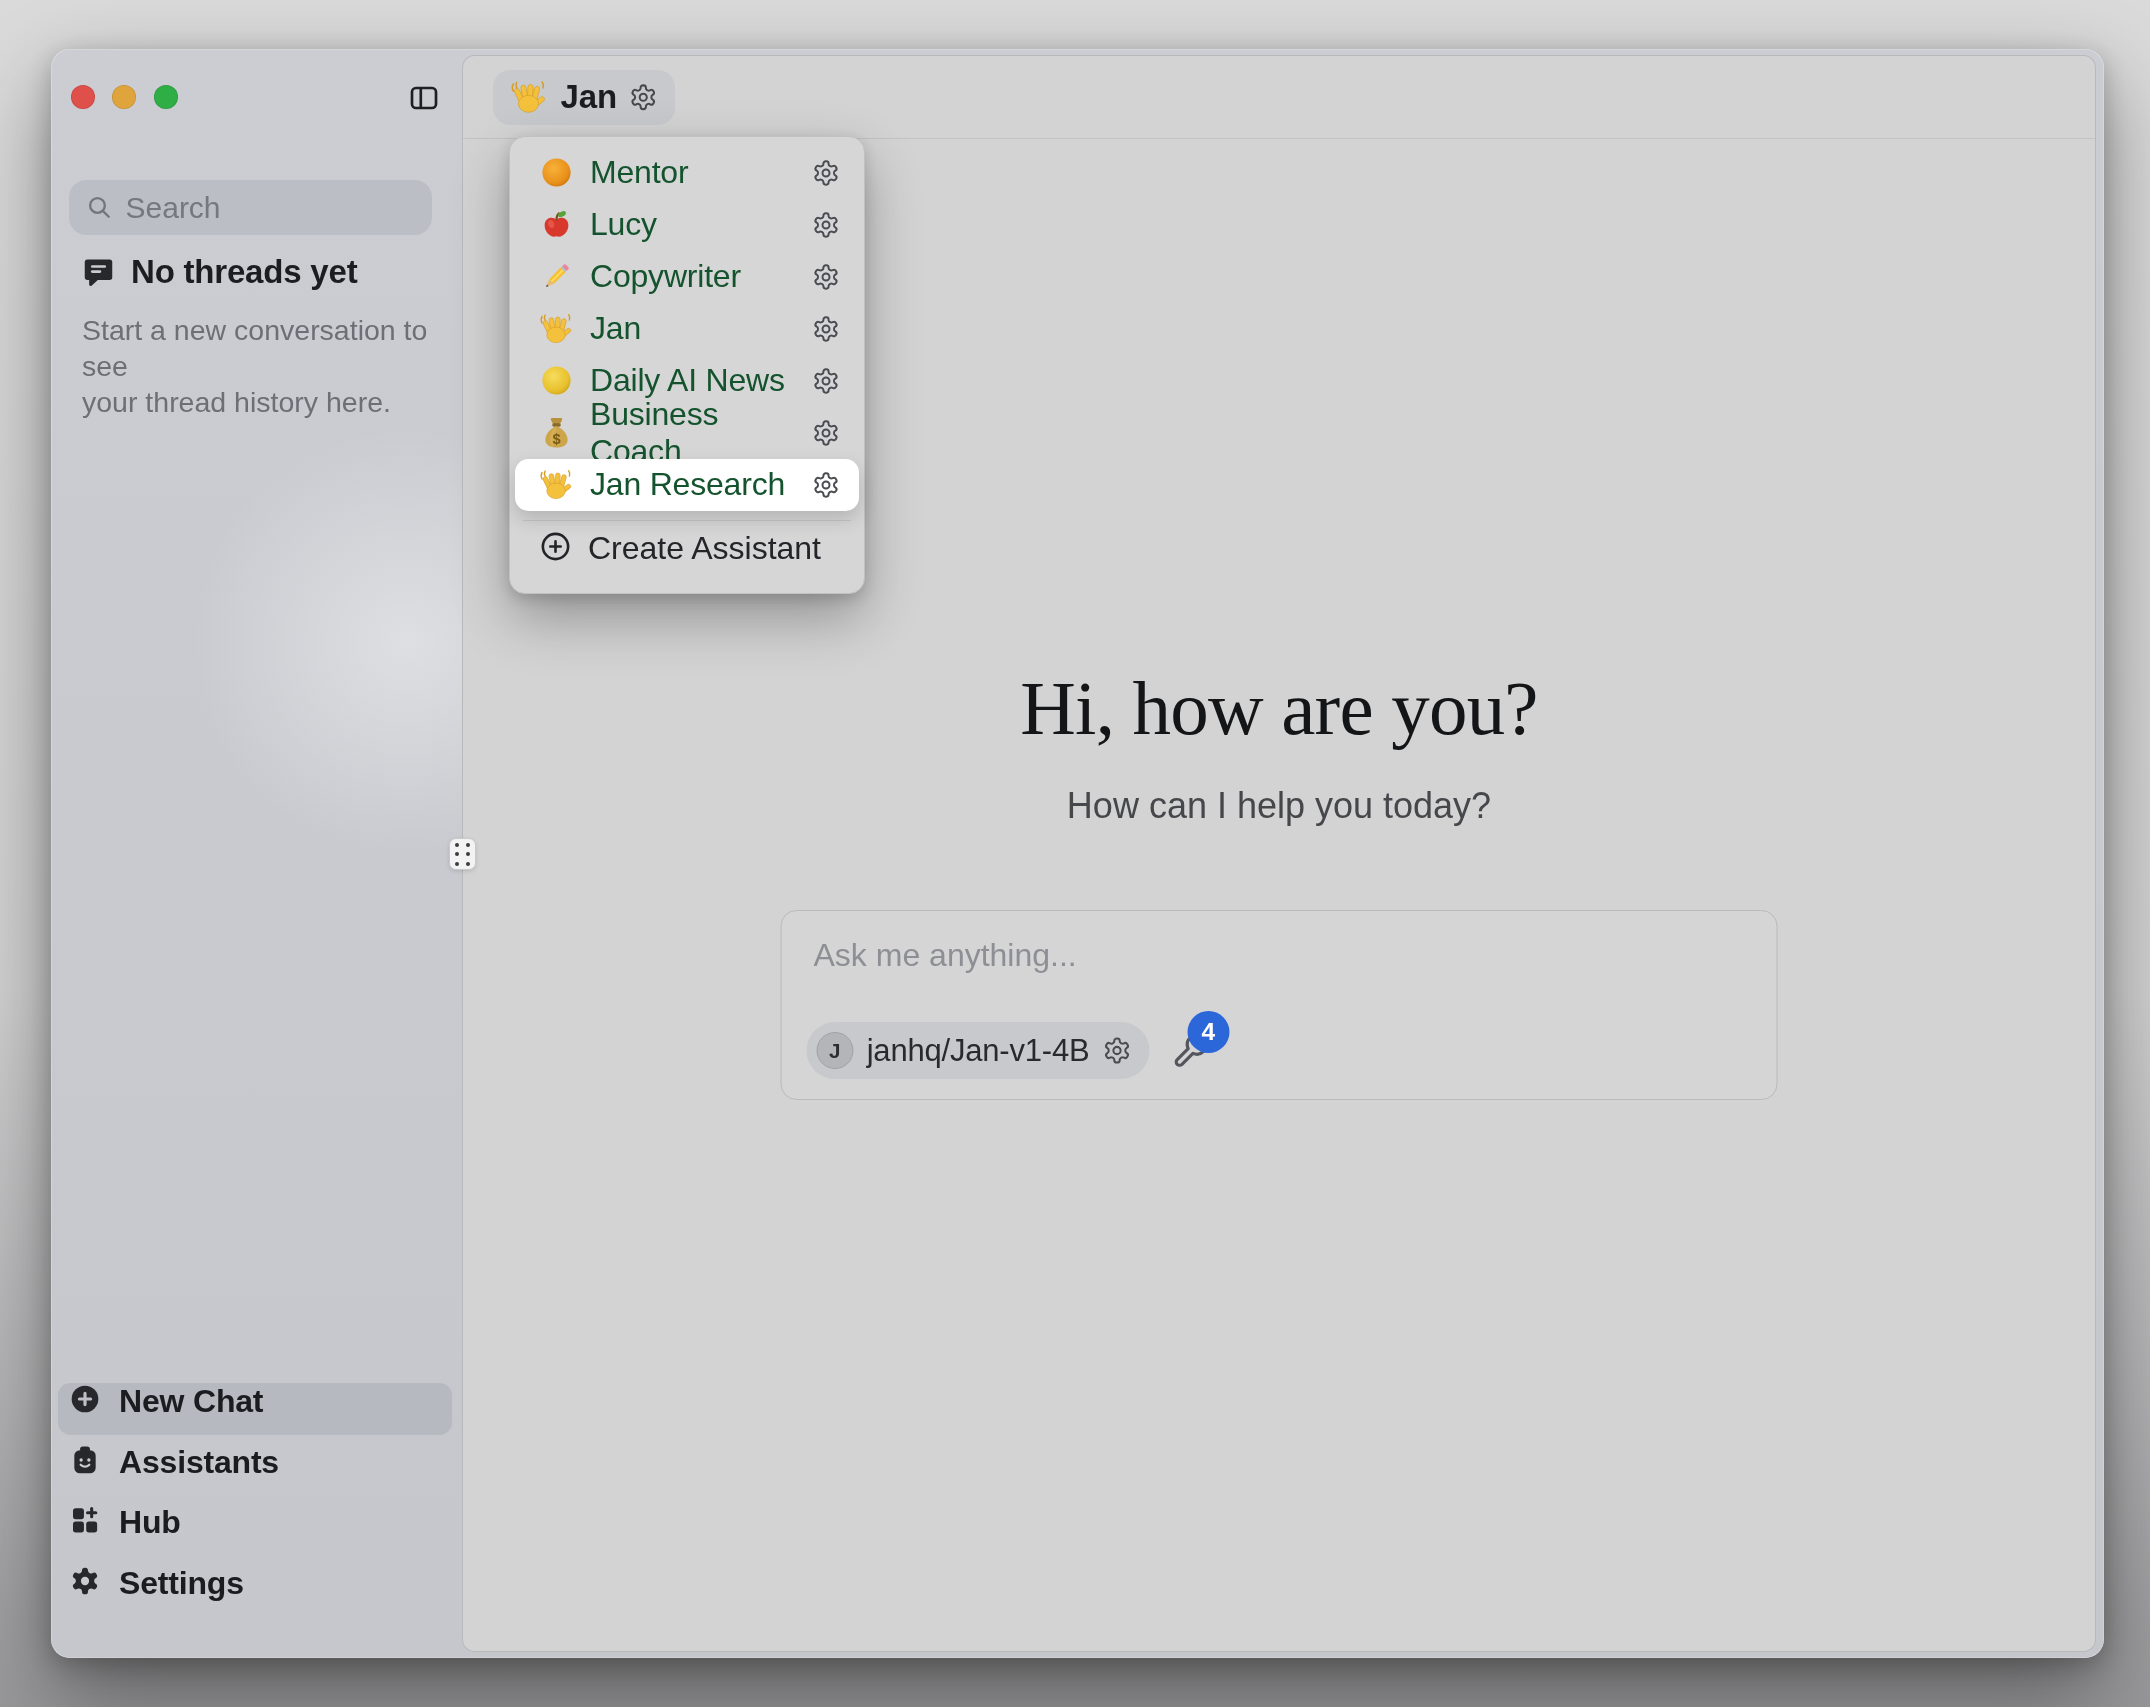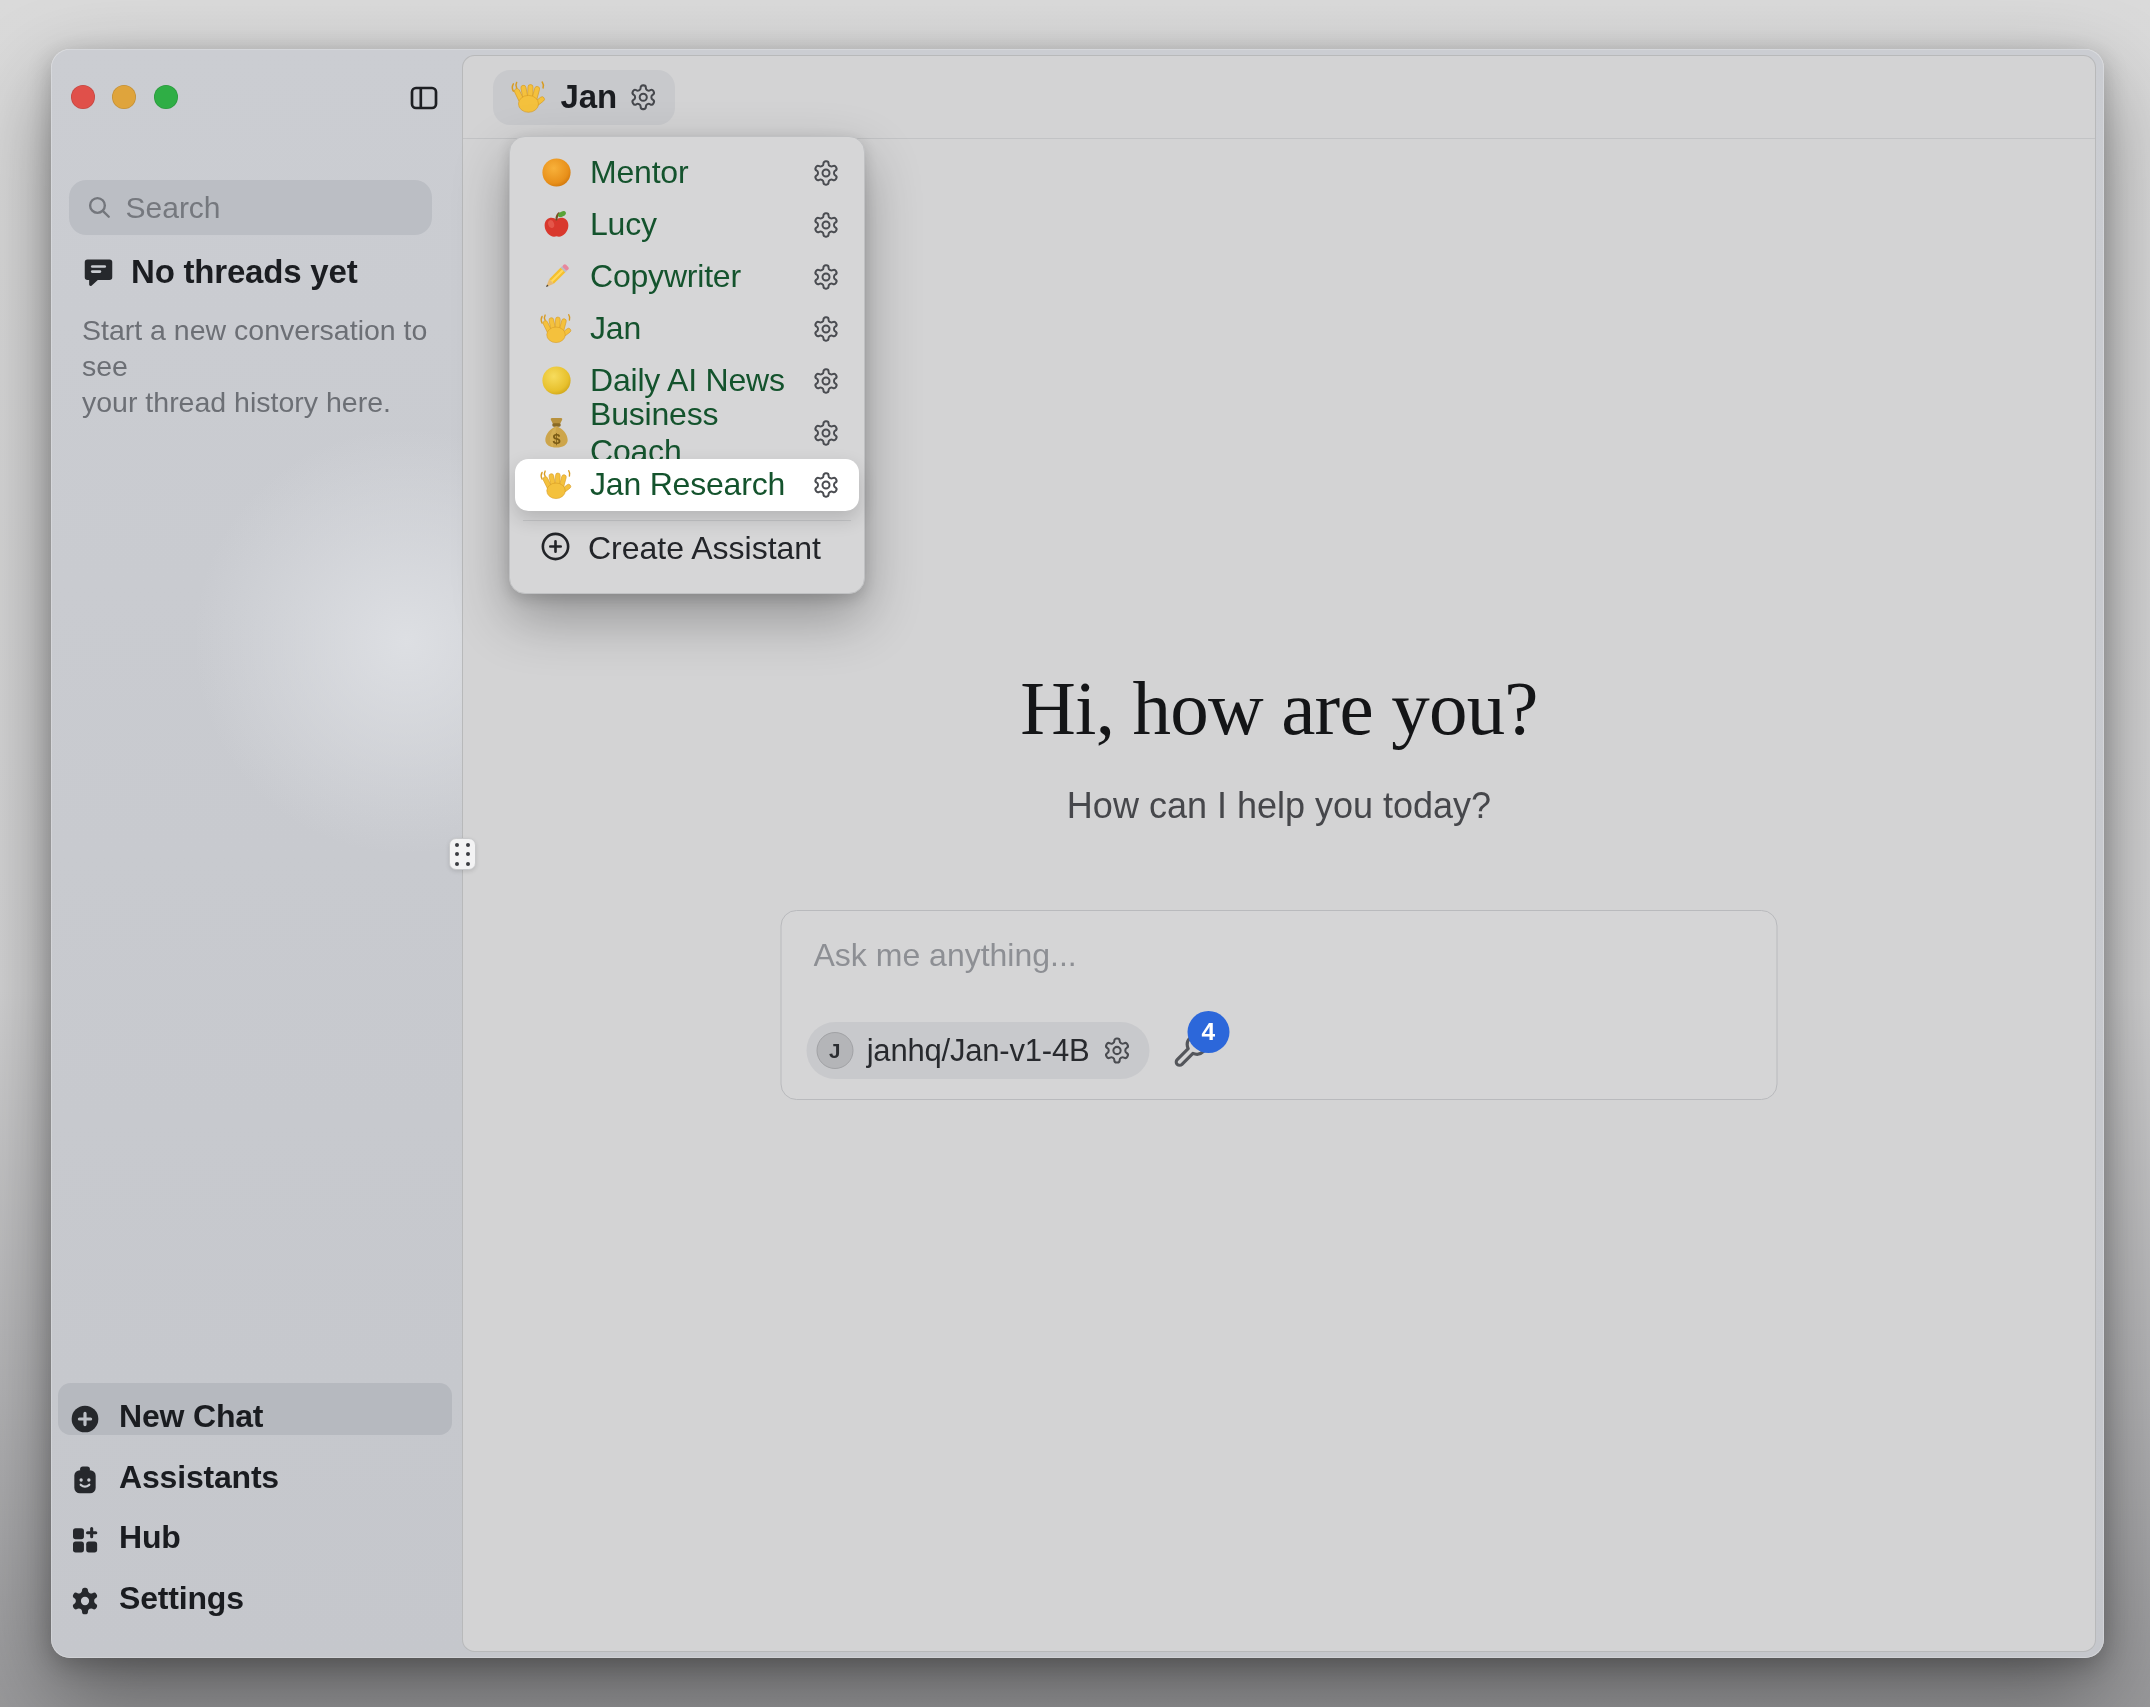--- a/index.html
+++ b/index.html
@@ -36,21 +36,21 @@
     font:400 30px/1 "Liberation Sans","DejaVu Sans",sans-serif; color:#3a3c40;
   }
   .searchbox input::placeholder{ color:#75787e; }
   .empty{ position:absolute; left:23px; top:204px; width:371px;margin-left:8px; }
   .empty-head{ display:flex; align-items:center; gap:16px; }
   .empty-head svg{ width:33px; height:33px; flex:none; }
   .empty-title{ font-size:33px; font-weight:700; color:#1b1d21; letter-spacing:-0.2px; }
   .empty-desc{ margin-top:20.6px; font-size:28.5px; line-height:36px; color:#6c6f75; }
   .nav{ position:absolute; left:7.1px; bottom:41px; width:394px; }
   .nav-item{
-    height:52px; border-radius:12.6px; display:flex; align-items:flex-end; gap:18px;
+    height:52px; border-radius:12.6px; display:flex; align-items:flex-start; gap:18px;
     padding:0 11px; margin-bottom:8.7px;
   }
   .nav-item:last-child{ margin-bottom:0; }
   .nav-item.active{ background:#b6b9bf; }
   .nav-item svg{ width:32px; height:32px; flex:none; }
   .nav-label{ font-size:32px; font-weight:600; color:#1a1c20; letter-spacing:-0.2px; }
   
   .main{
     position:absolute; left:411px; top:6.3px; width:1634px; height:1597px;
     background:#d3d3d4; border-radius:12.6px; border:0.8px solid rgba(150,152,156,.45);

